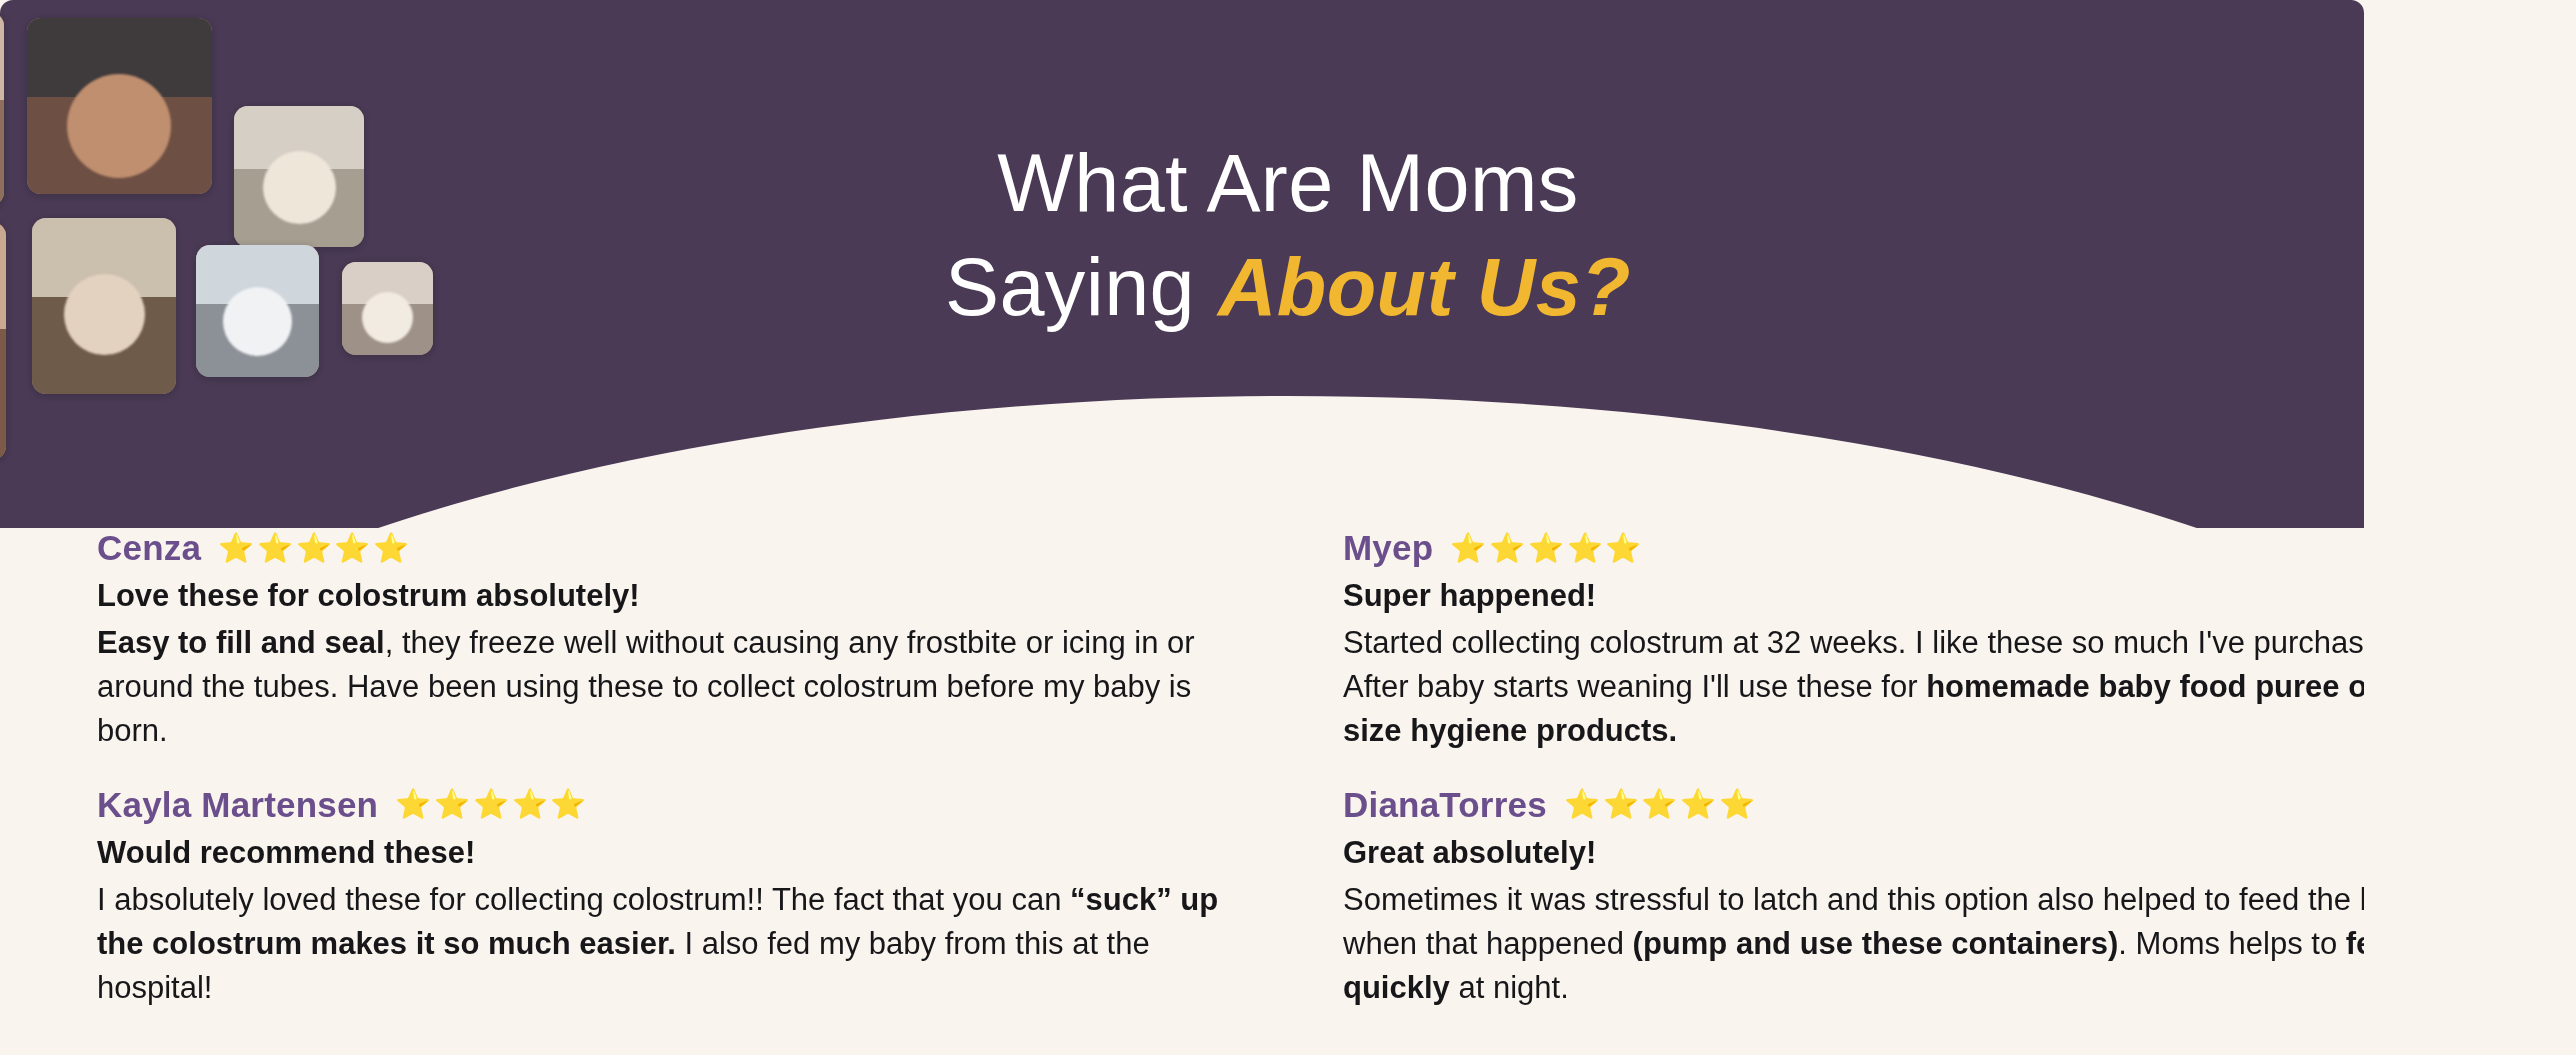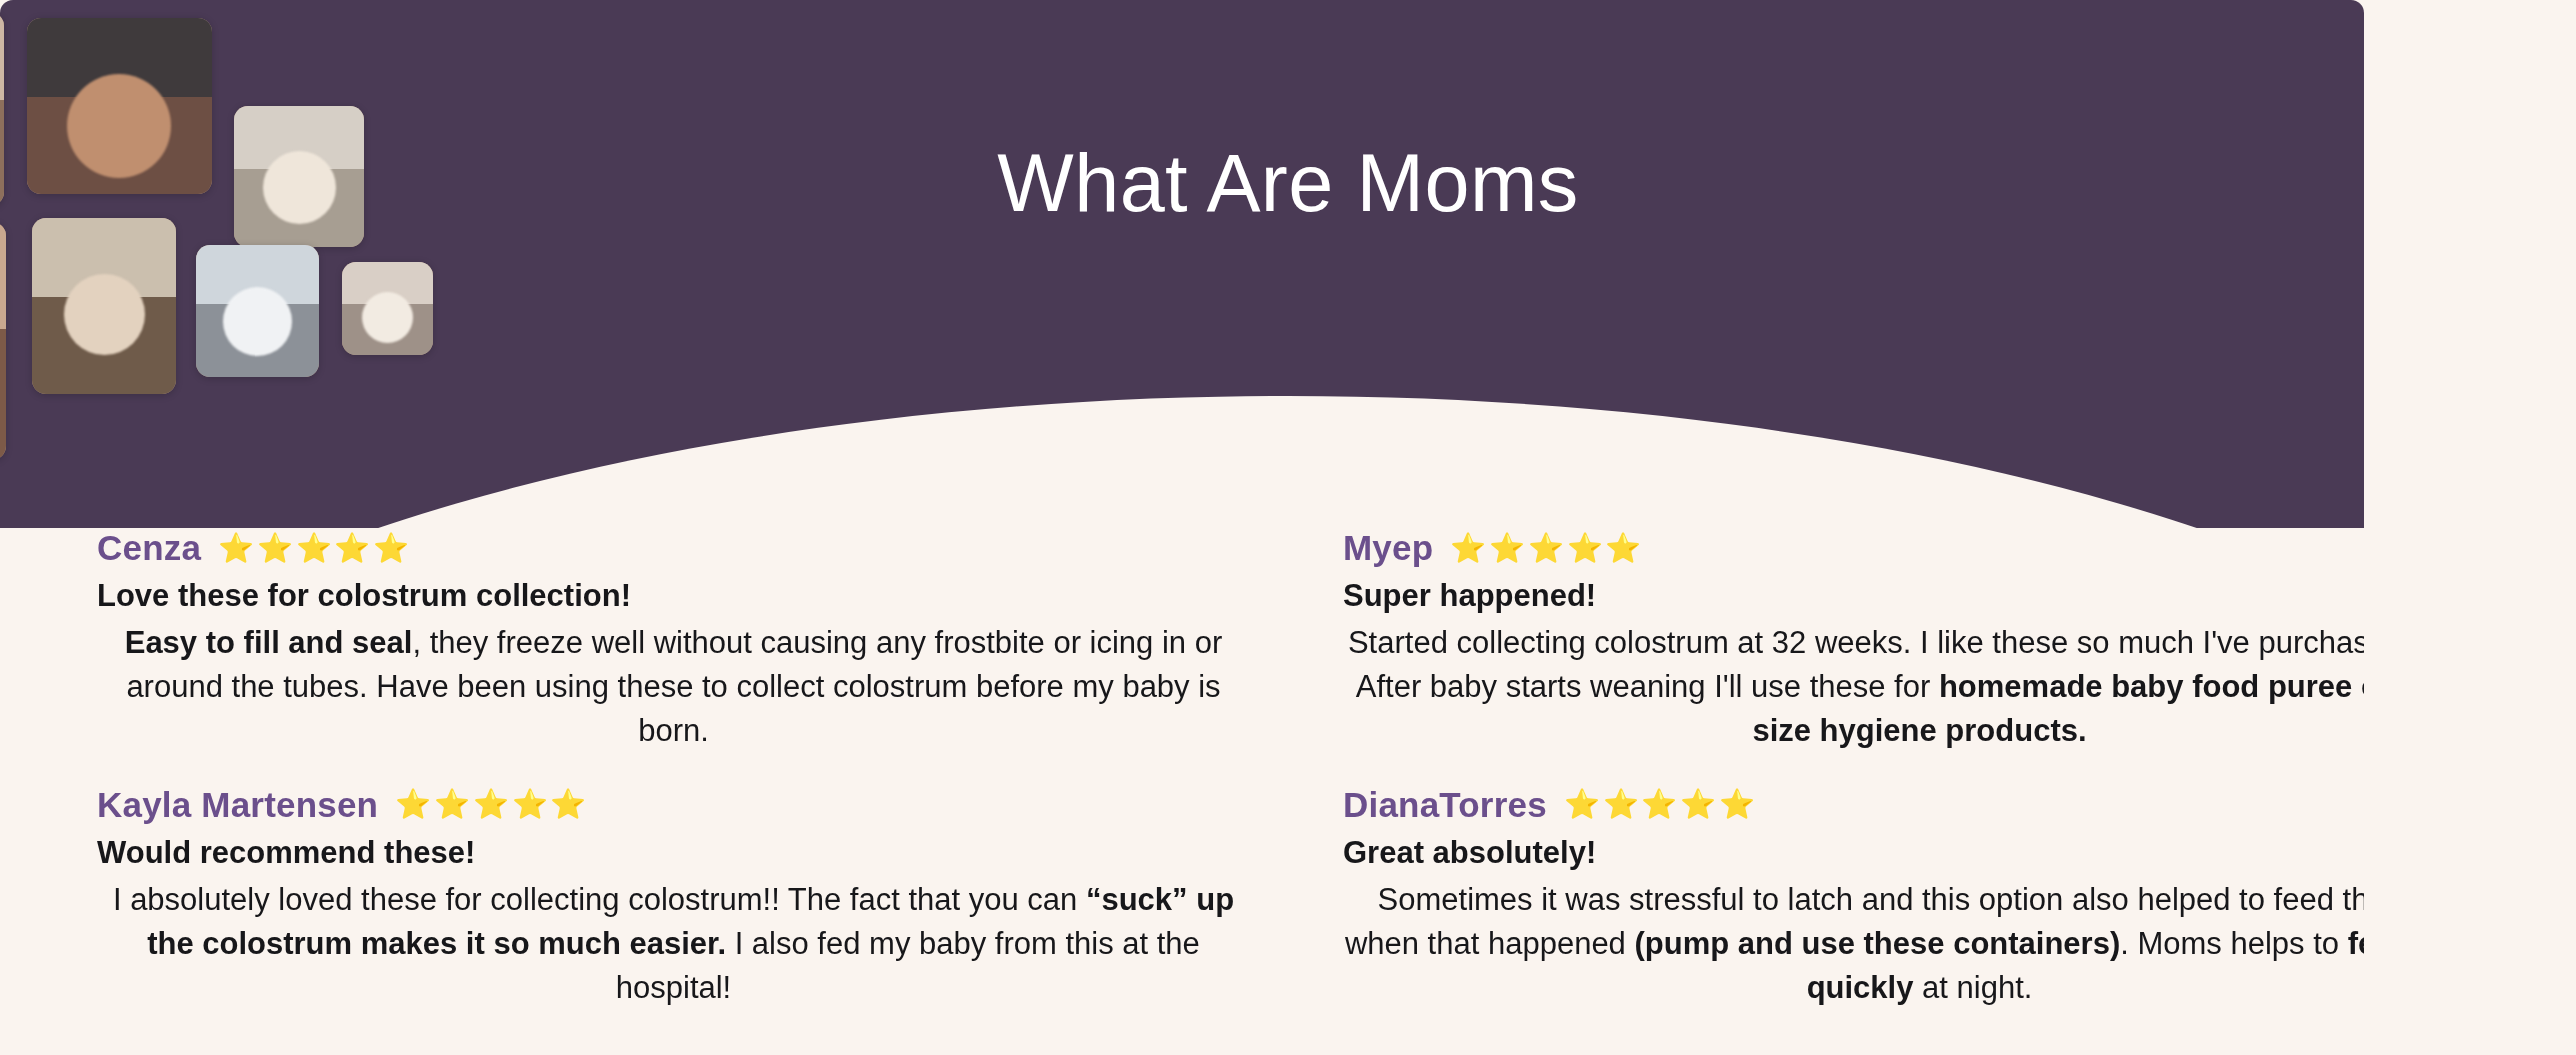--- a/index.html
+++ b/index.html
@@ -148,21 +148,20 @@
     font-weight: 700;
     color: #17171a;
     margin-bottom: 5.3px;
     line-height: 1.25;
   }
   .review-body {
     font-size: 31px;
     line-height: 1.42;
     color: #17171a;
     max-width: 1153px;
-    text-align: center;
   }
   .review-body b {
     font-weight: 700;
   }
 </style>
 </head>
 <body>
 
 <div class="page">
 
@@ -220,33 +219,34 @@
           <div class="blob" style="background: rgb(216, 189, 164); width: 77px; height: 77px; left: 30px; top: 37px;"></div>
         </div>
         <div class="photo" style="left: 531px; top: 243px; width: 141px; height: 158px;">
           <div class="sky" style="background: rgb(176, 122, 62);"></div>
           <div class="ground" style="background: rgb(125, 79, 34);"></div>
         </div>
       </div>
 
     <div class="hero-title">
       <span class="line">What Are Moms</span>
+      <span class="line"><span>Saying </span><span class="accent">About Us?</span></span>
     </div>
 
     <div class="hero-curve"></div>
   </div>
 
   <div class="reviews">
     <div class="col left">
         <div class="review">
           <div class="review-head">
             <div class="reviewer">Cenza</div>
             <div class="stars">⭐⭐⭐⭐⭐</div>
           </div>
-          <div class="review-title">Love these for colostrum collection!</div>
+          <div class="review-title">Love these for colostrum absolutely!</div>
           <div class="review-body"><b>Easy to fill and seal</b><span>, they freeze well without causing any frostbite or icing in or around the tubes. Have been using these to collect colostrum before my baby is born.</span></div>
         </div>
         <div class="review">
           <div class="review-head">
             <div class="reviewer">Kayla Martensen</div>
             <div class="stars">⭐⭐⭐⭐⭐</div>
           </div>
           <div class="review-title">Would recommend these!</div>
           <div class="review-body"><span>I absolutely loved these for collecting colostrum!! The fact that you can </span><b>“suck” up the colostrum makes it so much easier.</b><span> I also fed my baby from this at the hospital!</span></div>
         </div>

